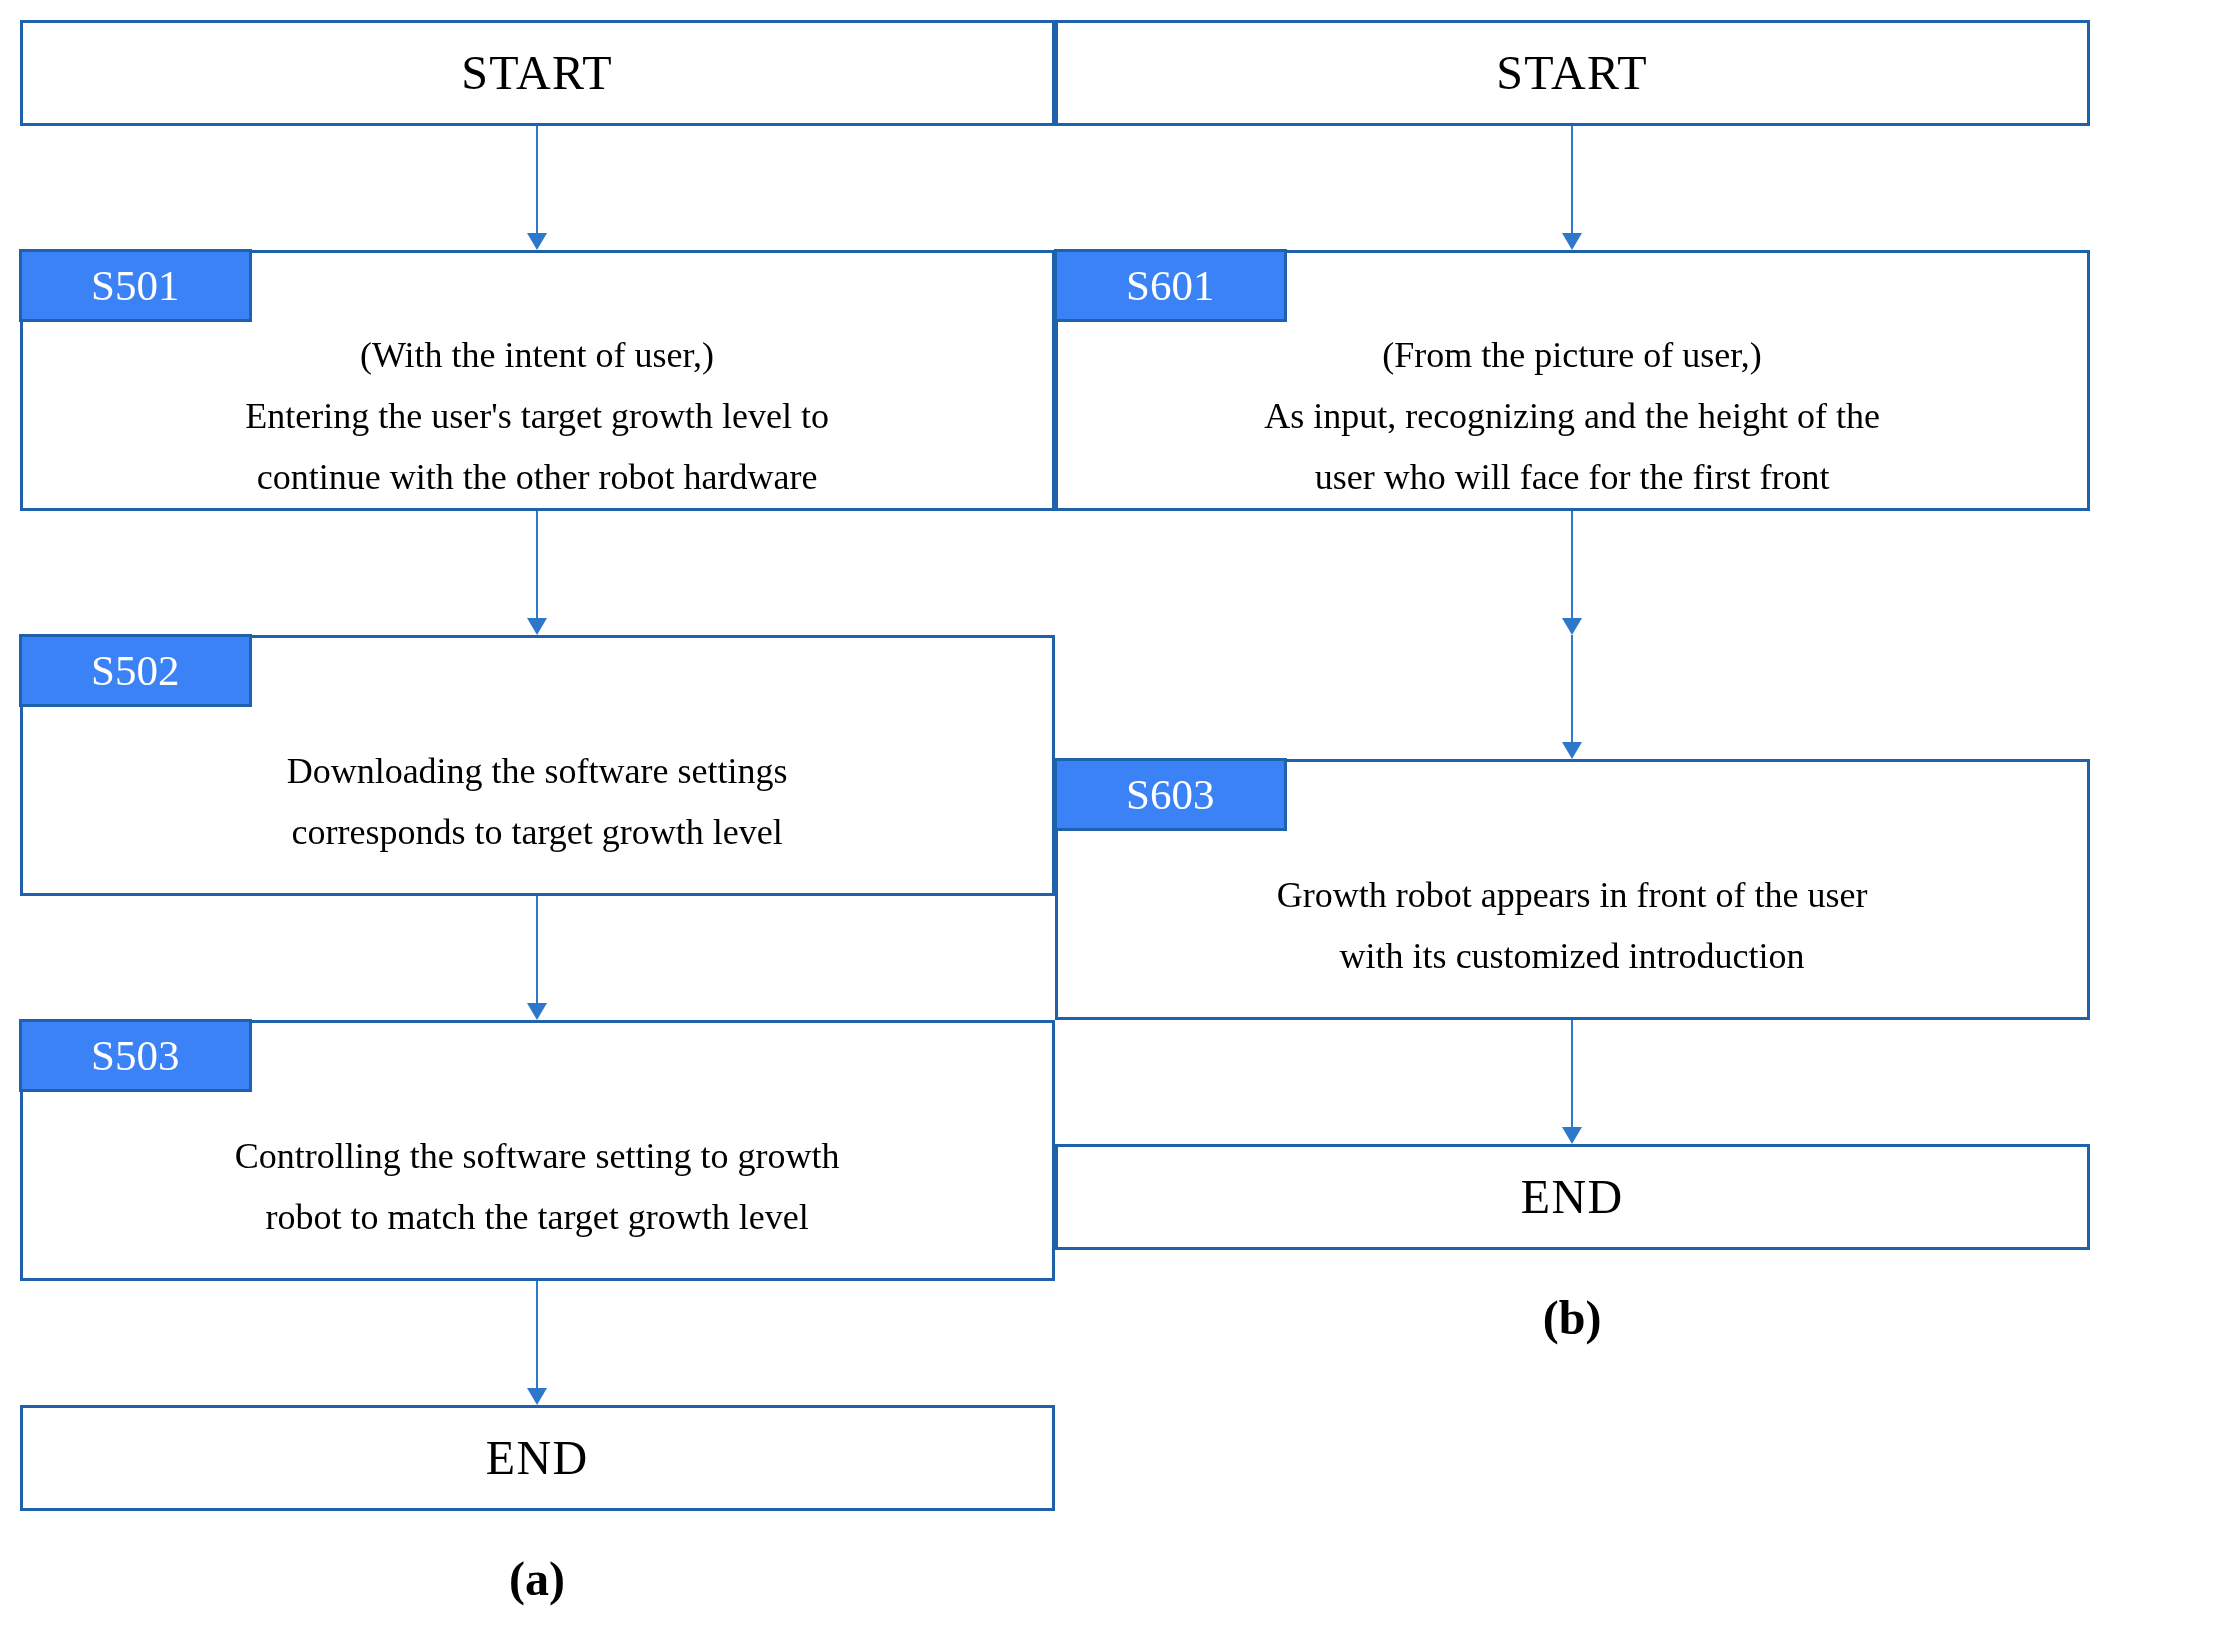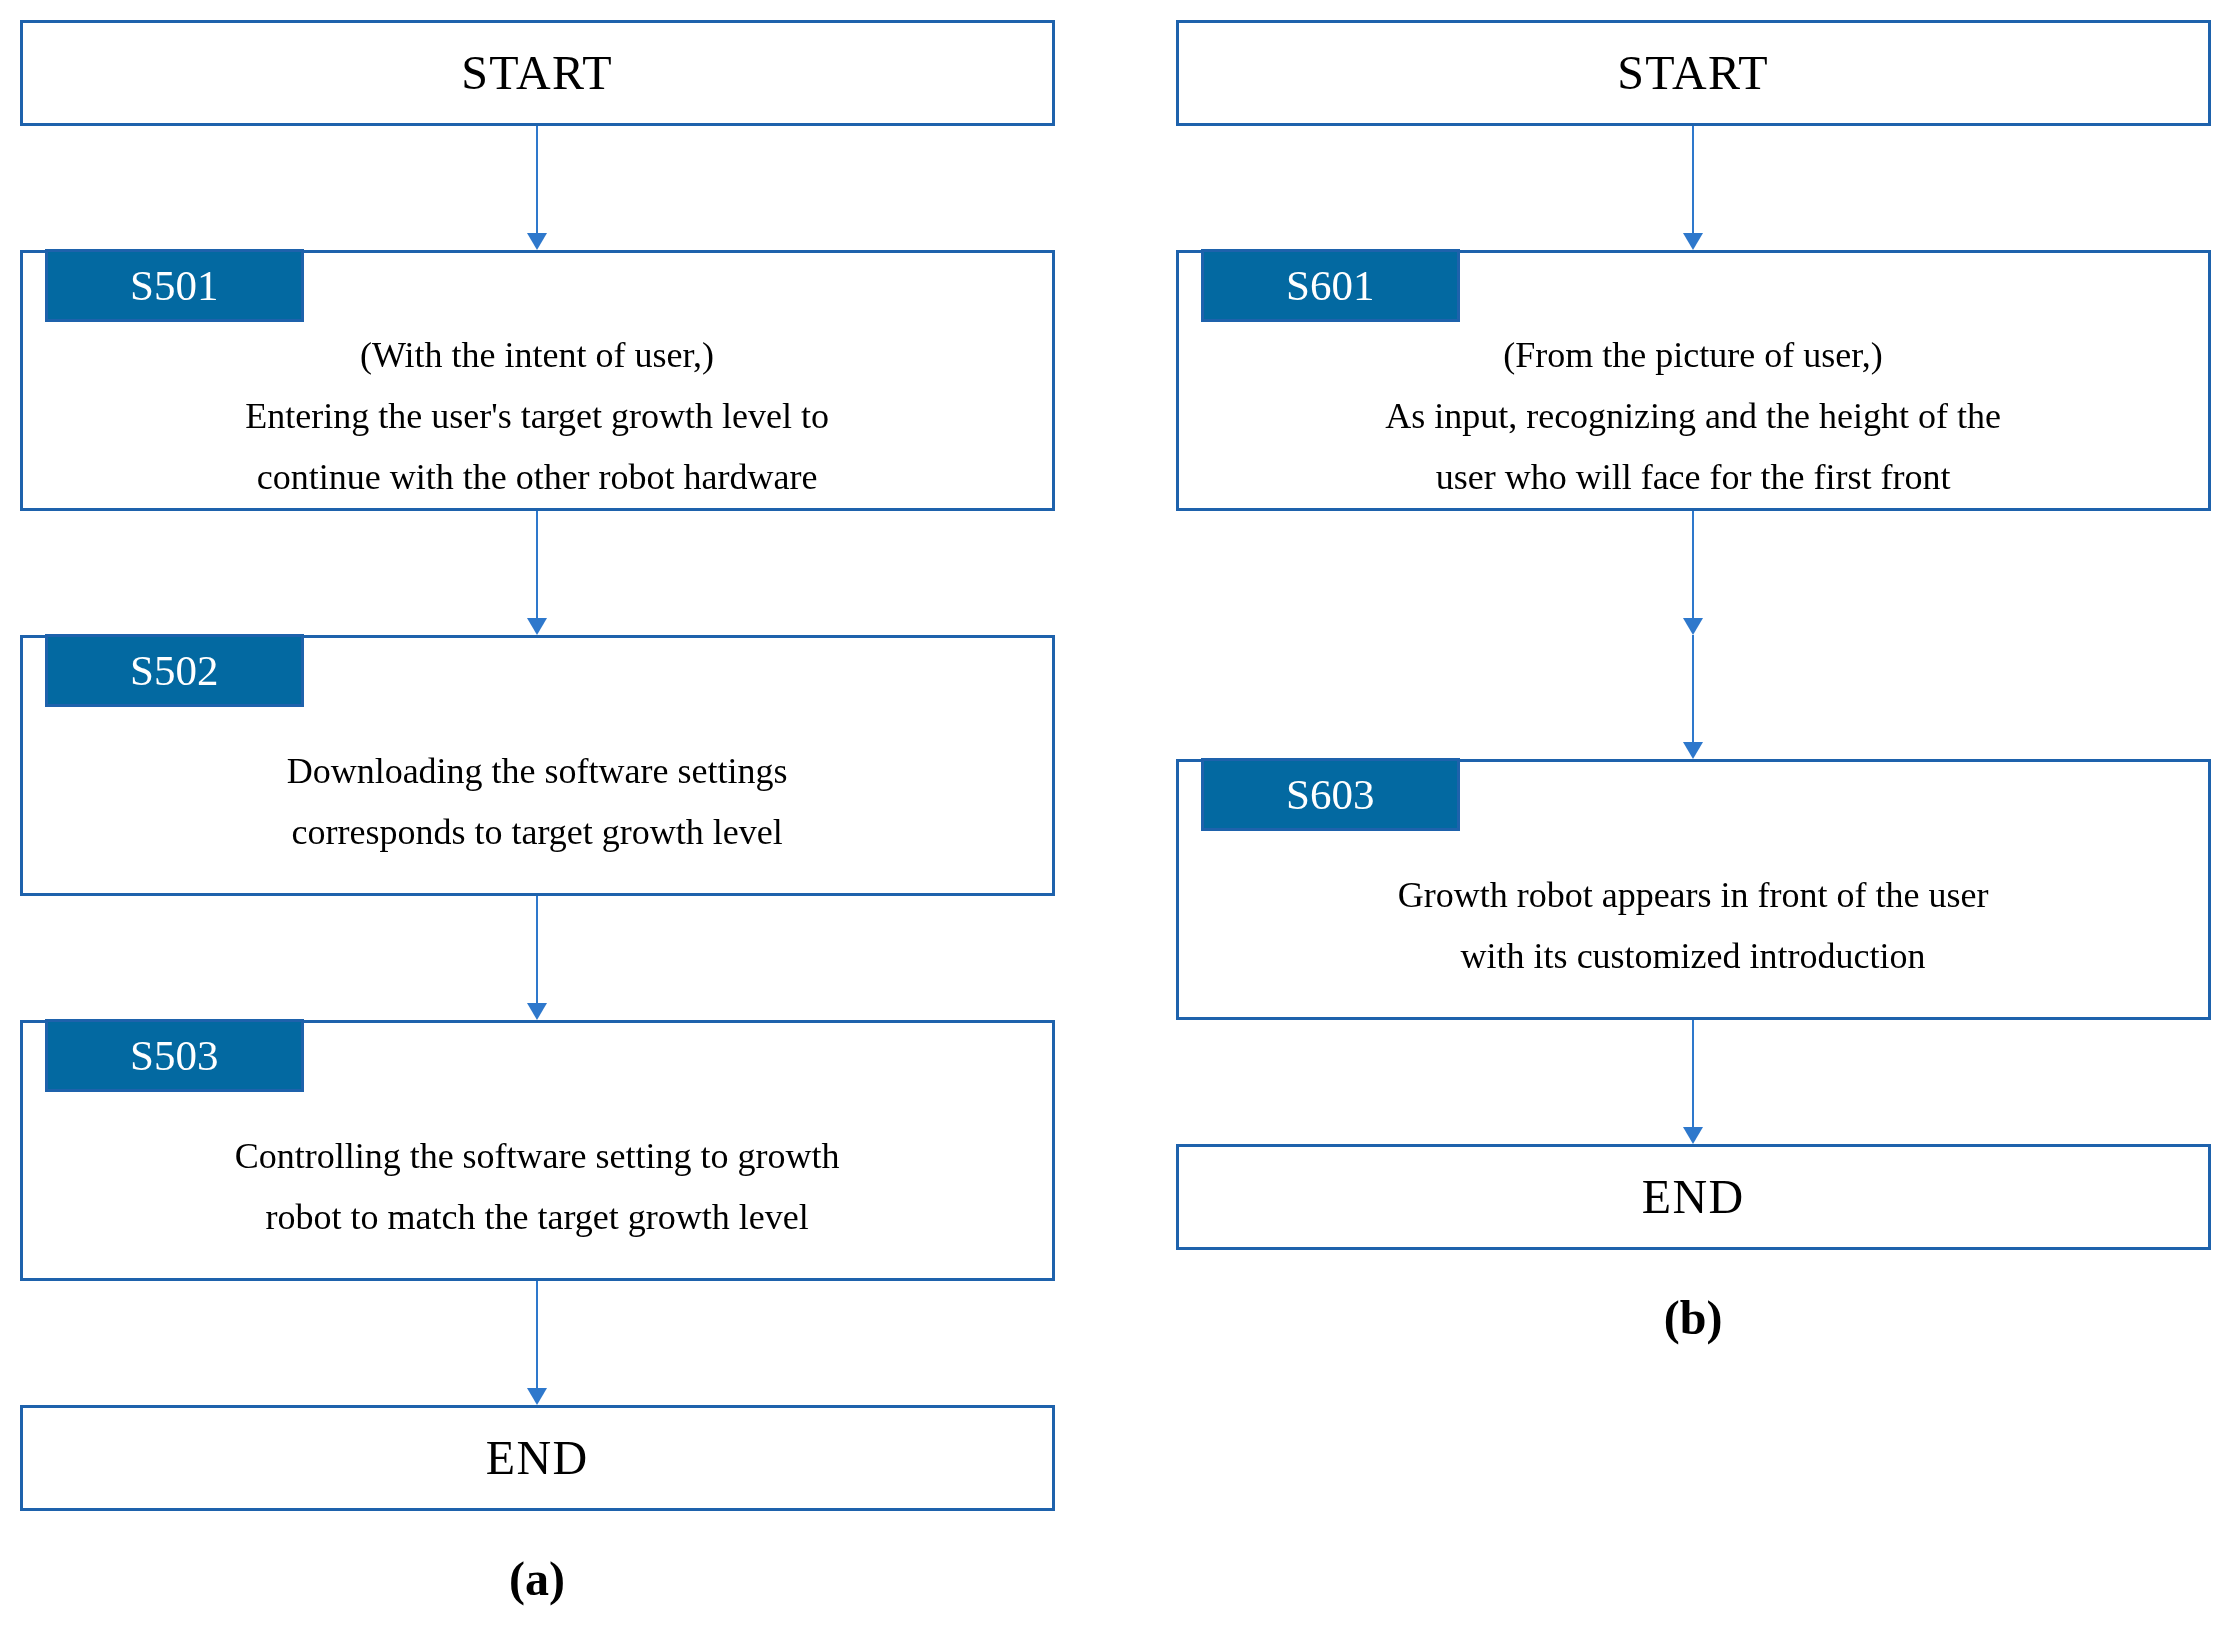--- a/index.html
+++ b/index.html
@@ -9,21 +9,20 @@
   }
   .page {
     position: relative;
     width: 2227px;
     height: 1647px;
     background: #ffffff;
     box-sizing: border-box;
     display: flex;
     flex-direction: row;
     padding: 19.6px 0 0 19.6px;
-    gap: 121px;
     font-family: "Liberation Serif", "DejaVu Serif", serif;
   }
   .column {
     width: 1035px;
     flex: 0 0 1035px;
     display: flex;
     flex-direction: column;
   }
   .box {
     box-sizing: border-box;
@@ -47,29 +46,28 @@
     display: flex;
     flex-direction: column;
     align-items: center;
     justify-content: center;
     padding-top: 73px;
   }
   .tab {
     position: absolute;
     top: -3.9px;
     left: -3.9px;
-    width: 259px;
+    width: 233px;
     height: 73px;
     box-sizing: border-box;
     border: 3.9px solid #1E62AC;
-    background: #0369a1;
-    display: flex;
-    align-items: center;
-    justify-content: center;
-    margin-left: 26px;
+    background: #3b82f6;
+    display: flex;
+    align-items: center;
+    justify-content: center;
   }
   .tab-text {
     font-size: 43px;
     color: #ffffff;
   }
   .line {
     font-size: 36px;
     line-height: 61px;
     color: #000000;
     text-align: center;

